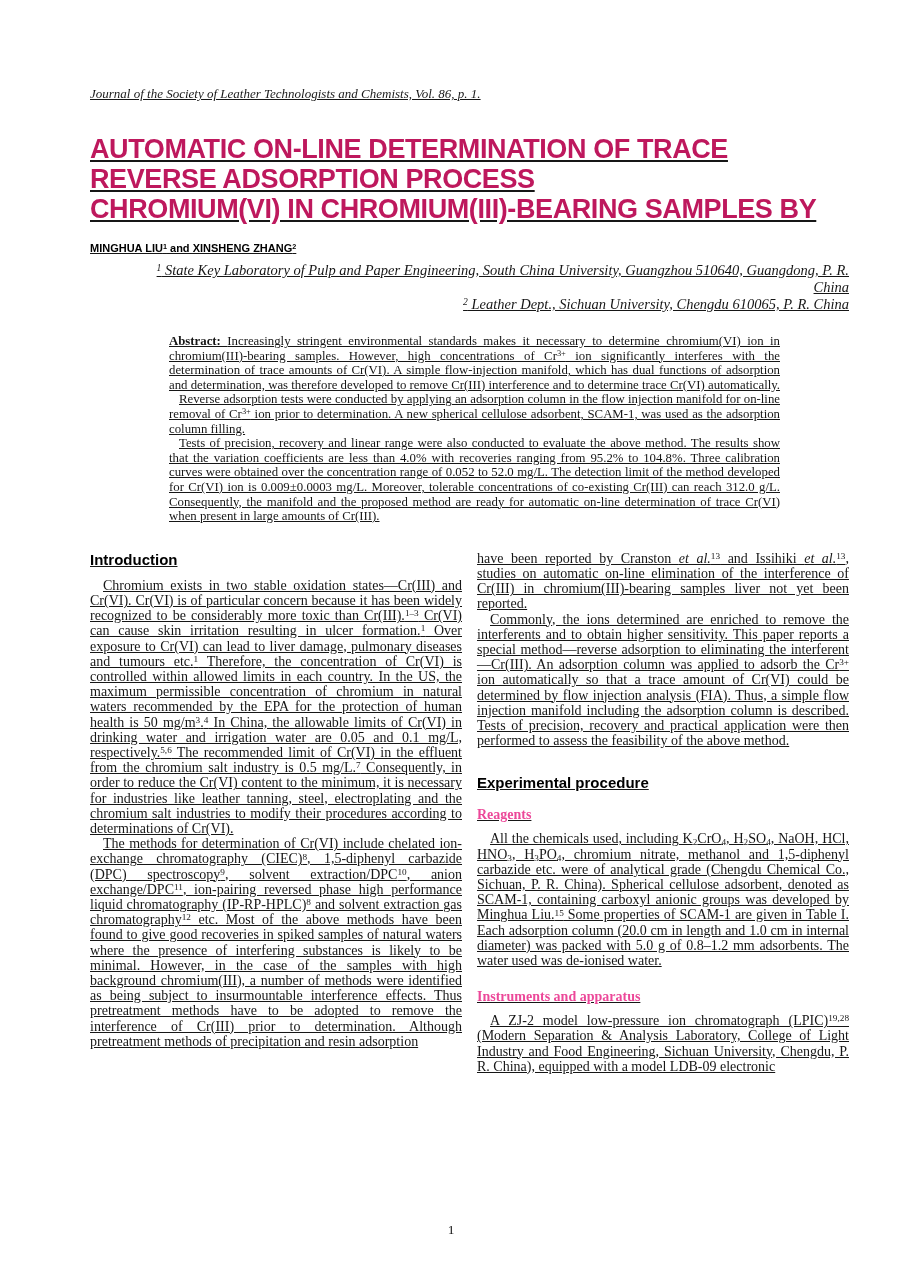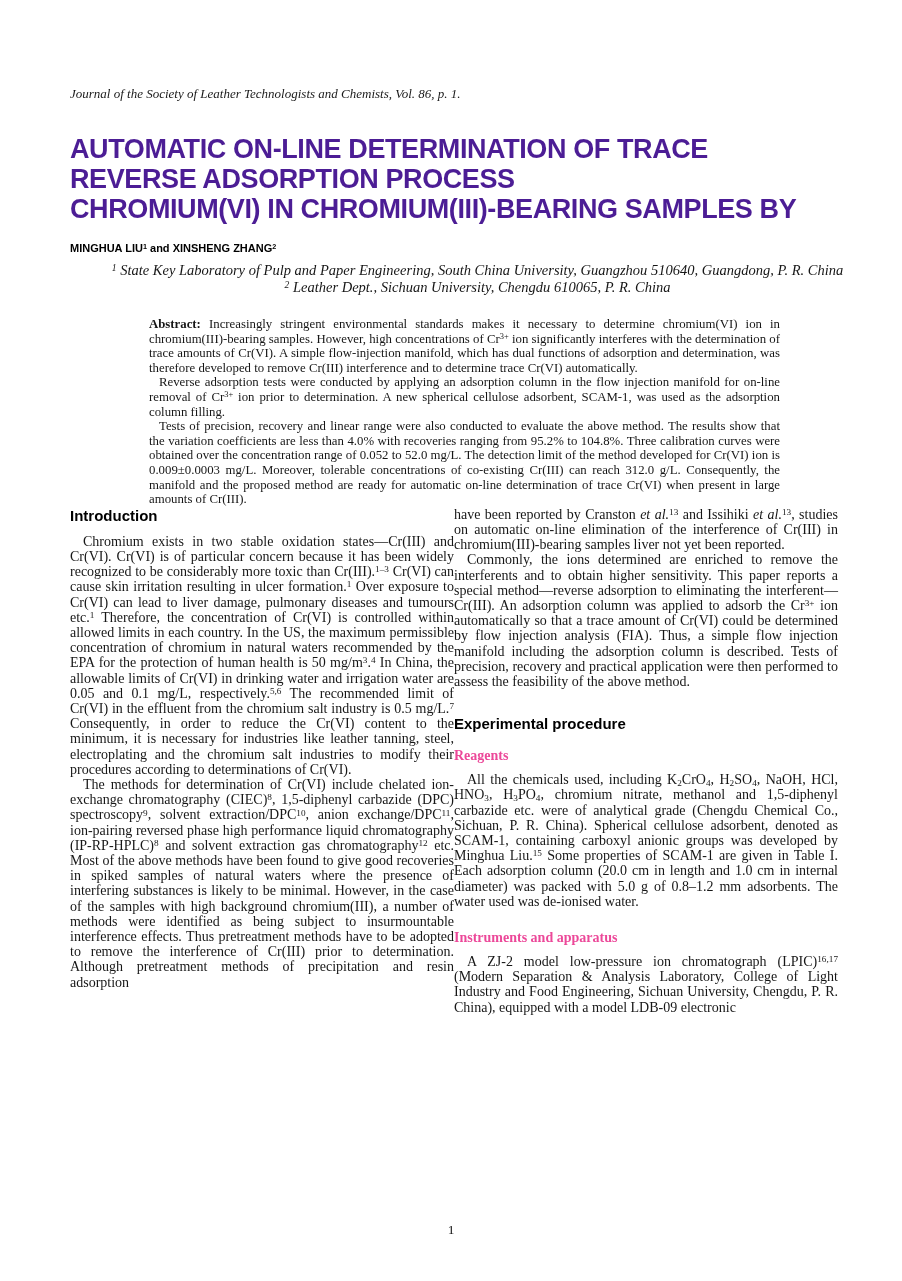--- a/index.html
+++ b/index.html
@@ -2,49 +2,49 @@
 <html lang="en"><head>
 <meta charset="utf-8">
 <style>
   * { margin:0; padding:0; box-sizing:border-box; }
   html,body { background:#ffffff; }
   body {
     width:902px; height:1281px; position:relative; overflow:hidden;
     font-family:"Liberation Serif", serif; color:#161616;
     -webkit-font-smoothing:antialiased;
   }
-  .page { padding:86px 53px 0 70px; }
+  .page { padding:86px 53px 0 90px;text-decoration:underline; }
 
   .journal-line {
     font-style:italic; font-size:13px; line-height:15px; color:#1a1a1a;
     font-family:"Liberation Serif", serif;
   }
 
-  .title { margin-top:33px; color:#4c1d95; }
+  .title { margin-top:33px; color:#be185d; }
   .title div {
     font-family:"Liberation Sans", sans-serif; font-weight:bold;
     font-size:27px; line-height:30px; letter-spacing:-0.4px; white-space:nowrap;
   }
 
   .authors {
     margin-top:15px; font-family:"Liberation Sans", sans-serif;
     font-weight:bold; font-size:11px; line-height:18px; color:#000;
   }
 
   .affiliations { margin-top:5px; font-style:italic; font-size:14.5px; line-height:17px; }
-  .affiliations .aff { text-align:center;margin-left:36px; }
+  .affiliations .aff { text-align:right;margin-left:36px; }
 
   .abstract {
     margin:21px 69px 0 79px; font-size:12.8px; line-height:14.6px;
     text-align:justify;
   }
   .abstract p { text-indent:10px; }
   .abstract p.noindent { text-indent:0; }
 
-  .columns { display:flex; }
+  .columns { display:flex; gap:15px; margin-top:27px; }
   .col { width:384px; }
 
   .col p {
     font-size:14px; line-height:15.2px; text-align:justify; text-indent:13px;
     hyphens:auto; -webkit-hyphens:auto;
   }
   .col p.noindent { text-indent:0; }
 
   .h1 {
     font-family:"Liberation Sans", sans-serif; font-weight:bold;
@@ -100,19 +100,19 @@
         <p><span>Chromium exists in two stable oxidation states—Cr(III) and Cr(VI). Cr(VI) is of particular concern because it has been widely recognized to be considerably more toxic than Cr(III).</span><sup>1–3</sup><span> Cr(VI) can cause skin irritation resulting in ulcer formation.</span><sup>1</sup><span> Over exposure to Cr(VI) can lead to liver damage, pulmonary diseases and tumours etc.</span><sup>1</sup><span> Therefore, the concentration of Cr(VI) is controlled within allowed limits in each country. In the US, the maximum permissible concentration of chromium in natural waters recommended by the EPA for the protection of human health is 50 mg/m</span><sup>3</sup><span>.</span><sup>4</sup><span> In China, the allowable limits of Cr(VI) in drinking water and irrigation water are 0.05 and 0.1 mg/L, respectively.</span><sup>5,6</sup><span> The recommended limit of Cr(VI) in the effluent from the chromium salt industry is 0.5 mg/L.</span><sup>7</sup><span> Consequently, in order to reduce the Cr(VI) content to the minimum, it is necessary for industries like leather tanning, steel, electroplating and the chromium salt industries to modify their procedures according to determinations of Cr(VI).</span></p>
         <p><span>The methods for determination of Cr(VI) include chelated ion-exchange chromatography (CIEC)</span><sup>8</sup><span>, 1,5-diphenyl carbazide (DPC) spectroscopy</span><sup>9</sup><span>, solvent extraction/DPC</span><sup>10</sup><span>, anion exchange/DPC</span><sup>11</sup><span>, ion-pairing reversed phase high performance liquid chromatography (IP-RP-HPLC)</span><sup>8</sup><span> and solvent extraction gas chromatography</span><sup>12</sup><span> etc. Most of the above methods have been found to give good recoveries in spiked samples of natural waters where the presence of interfering substances is likely to be minimal. However, in the case of the samples with high background chromium(III), a number of methods were identified as being subject to insurmountable interference effects. Thus pretreatment methods have to be adopted to remove the interference of Cr(III) prior to determination. Although pretreatment methods of precipitation and resin adsorption</span></p>
       </div>
     <div class="col">
         <p class="noindent"><span>have been reported by Cranston </span><span class="i">et al.</span><sup>13</sup><span> and Issihiki </span><span class="i">et al.</span><sup>13</sup><span>, studies on automatic on-line elimination of the interference of Cr(III) in chromium(III)-bearing samples liver not yet been reported.</span></p>
         <p><span>Commonly, the ions determined are enriched to remove the interferents and to obtain higher sensitivity. This paper reports a special method—reverse adsorption to eliminating the interferent—Cr(III). An adsorption column was applied to adsorb the Cr</span><sup>3+</sup><span> ion automatically so that a trace amount of Cr(VI) could be determined by flow injection analysis (FIA). Thus, a simple flow injection manifold including the adsorption column is described. Tests of precision, recovery and practical application were then performed to assess the feasibility of the above method.</span></p>
         <h3 class="h1">Experimental procedure</h3>
         <h4 class="h2">Reagents</h4>
         <p><span>All the chemicals used, including K</span><sub>2</sub><span>CrO</span><sub>4</sub><span>, H</span><sub>2</sub><span>SO</span><sub>4</sub><span>, NaOH, HCl, HNO</span><sub>3</sub><span>, H</span><sub>3</sub><span>PO</span><sub>4</sub><span>, chromium nitrate, methanol and 1,5-diphenyl carbazide etc. were of analytical grade (Chengdu Chemical Co., Sichuan, P. R. China). Spherical cellulose adsorbent, denoted as SCAM-1, containing carboxyl anionic groups was developed by Minghua Liu.</span><sup>15</sup><span> Some properties of SCAM-1 are given in Table I. Each adsorption column (20.0 cm in length and 1.0 cm in internal diameter) was packed with 5.0 g of 0.8–1.2 mm adsorbents. The water used was de-ionised water.</span></p>
         <h4 class="h2">Instruments and apparatus</h4>
-        <p><span>A ZJ-2 model low-pressure ion chromatograph (LPIC)</span><sup>16,17</sup><span> (Modern Separation &amp; Analysis Laboratory, College of Light Industry and Food Engineering, Sichuan University, Chengdu, P. R. China), equipped with a model LDB-09 electronic</span></p>
+        <p><span>A ZJ-2 model low-pressure ion chromatograph (LPIC)</span><sup>19,28</sup><span> (Modern Separation &amp; Analysis Laboratory, College of Light Industry and Food Engineering, Sichuan University, Chengdu, P. R. China), equipped with a model LDB-09 electronic</span></p>
       </div>
   </div>
 
 </div>
 
 <div class="page-number">1</div>
 
 </body></html>

